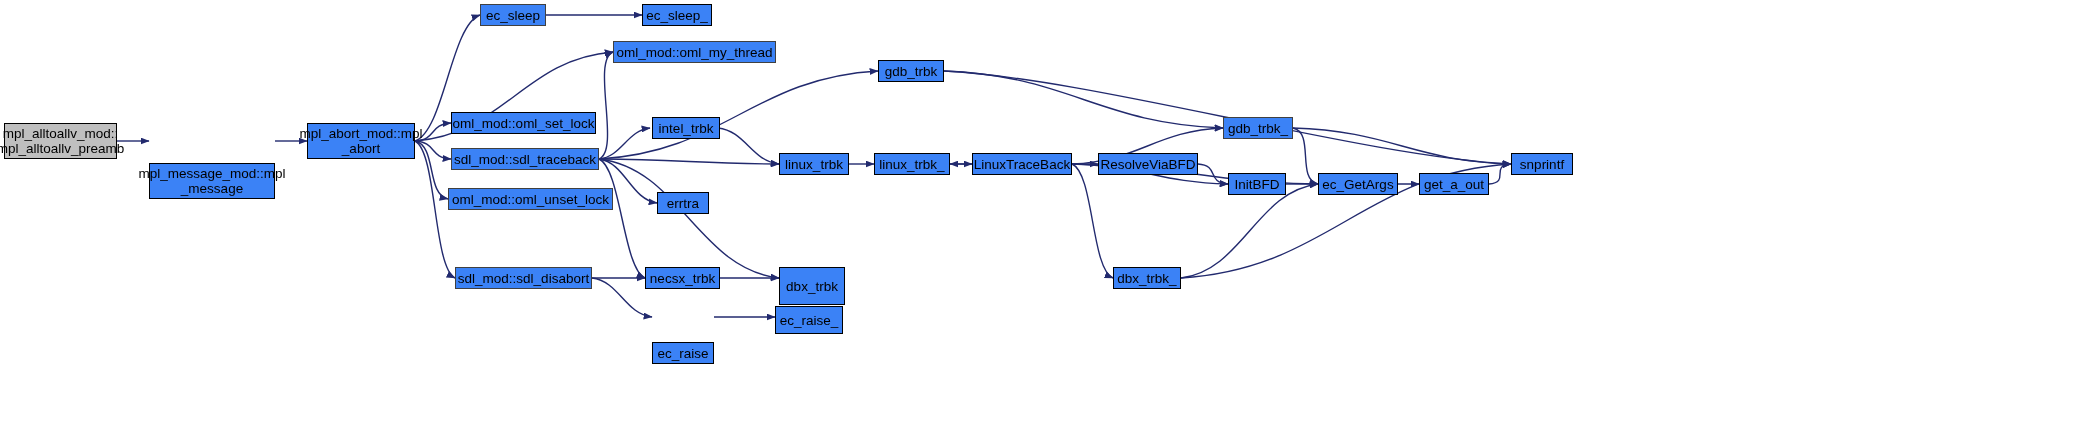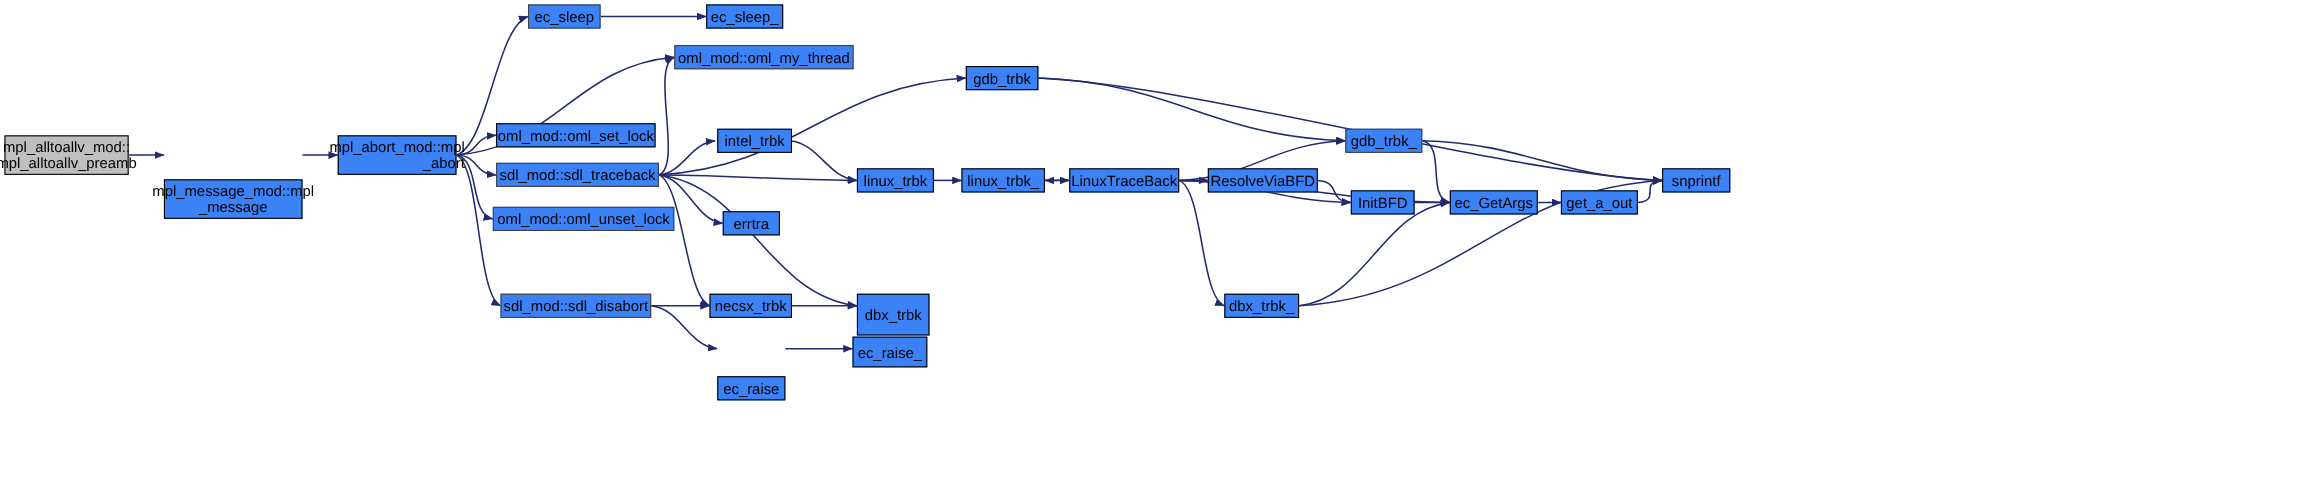--- a/index.html
+++ b/index.html
@@ -81,21 +81,21 @@
         <path d="M944,71 C1094,78.44 1361,156.56 1511,164" marker-end="url(#arrow)"></path>
         <path d="M1181,278 C1242.65,270.48 1256.35,191.52 1318,184" marker-end="url(#arrow)"></path>
         <path d="M1181,278 C1329.5,268.88 1362.5,173.12 1511,164" marker-end="url(#arrow)"></path>
       </g>
   </svg>
   <div id="nodes">
       <div class="node highlight" style="left: 4px; top: 123px; width: 113px; height: 36px;">mpl_alltoallv_mod::
 mpl_alltoallv_preamb</div>
       <div class="node" style="left: 149px; top: 123px; width: 126px; height: 36px; margin-top: 40px;">mpl_message_mod::mpl
 _message</div>
-      <div class="node" style="left: 307px; top: 123px; width: 108px; height: 36px; text-align: right;">mpl_abort_mod::mpl
+      <div class="node" style="left: 307px; top: 123px; width: 108px; height: 36px;">mpl_abort_mod::mpl
 _abort</div>
       <div class="node thick" style="left: 480px; top: 4px; width: 66px; height: 22px;">ec_sleep</div>
       <div class="node" style="left: 642px; top: 4px; width: 70px; height: 22px;">ec_sleep_</div>
       <div class="node thick" style="left: 613px; top: 41px; width: 163px; height: 22px;">oml_mod::oml_my_thread</div>
       <div class="node" style="left: 451px; top: 112px; width: 145px; height: 22px;">oml_mod::oml_set_lock</div>
       <div class="node thick" style="left: 451px; top: 148px; width: 148px; height: 22px;">sdl_mod::sdl_traceback</div>
       <div class="node thick" style="left: 448px; top: 188px; width: 165px; height: 22px;">oml_mod::oml_unset_lock</div>
       <div class="node thick" style="left: 455px; top: 267px; width: 137px; height: 22px;">sdl_mod::sdl_disabort</div>
       <div class="node" style="left: 652px; top: 117px; width: 68px; height: 22px;">intel_trbk</div>
       <div class="node" style="left: 657px; top: 192px; width: 52px; height: 22px;">errtra</div>

